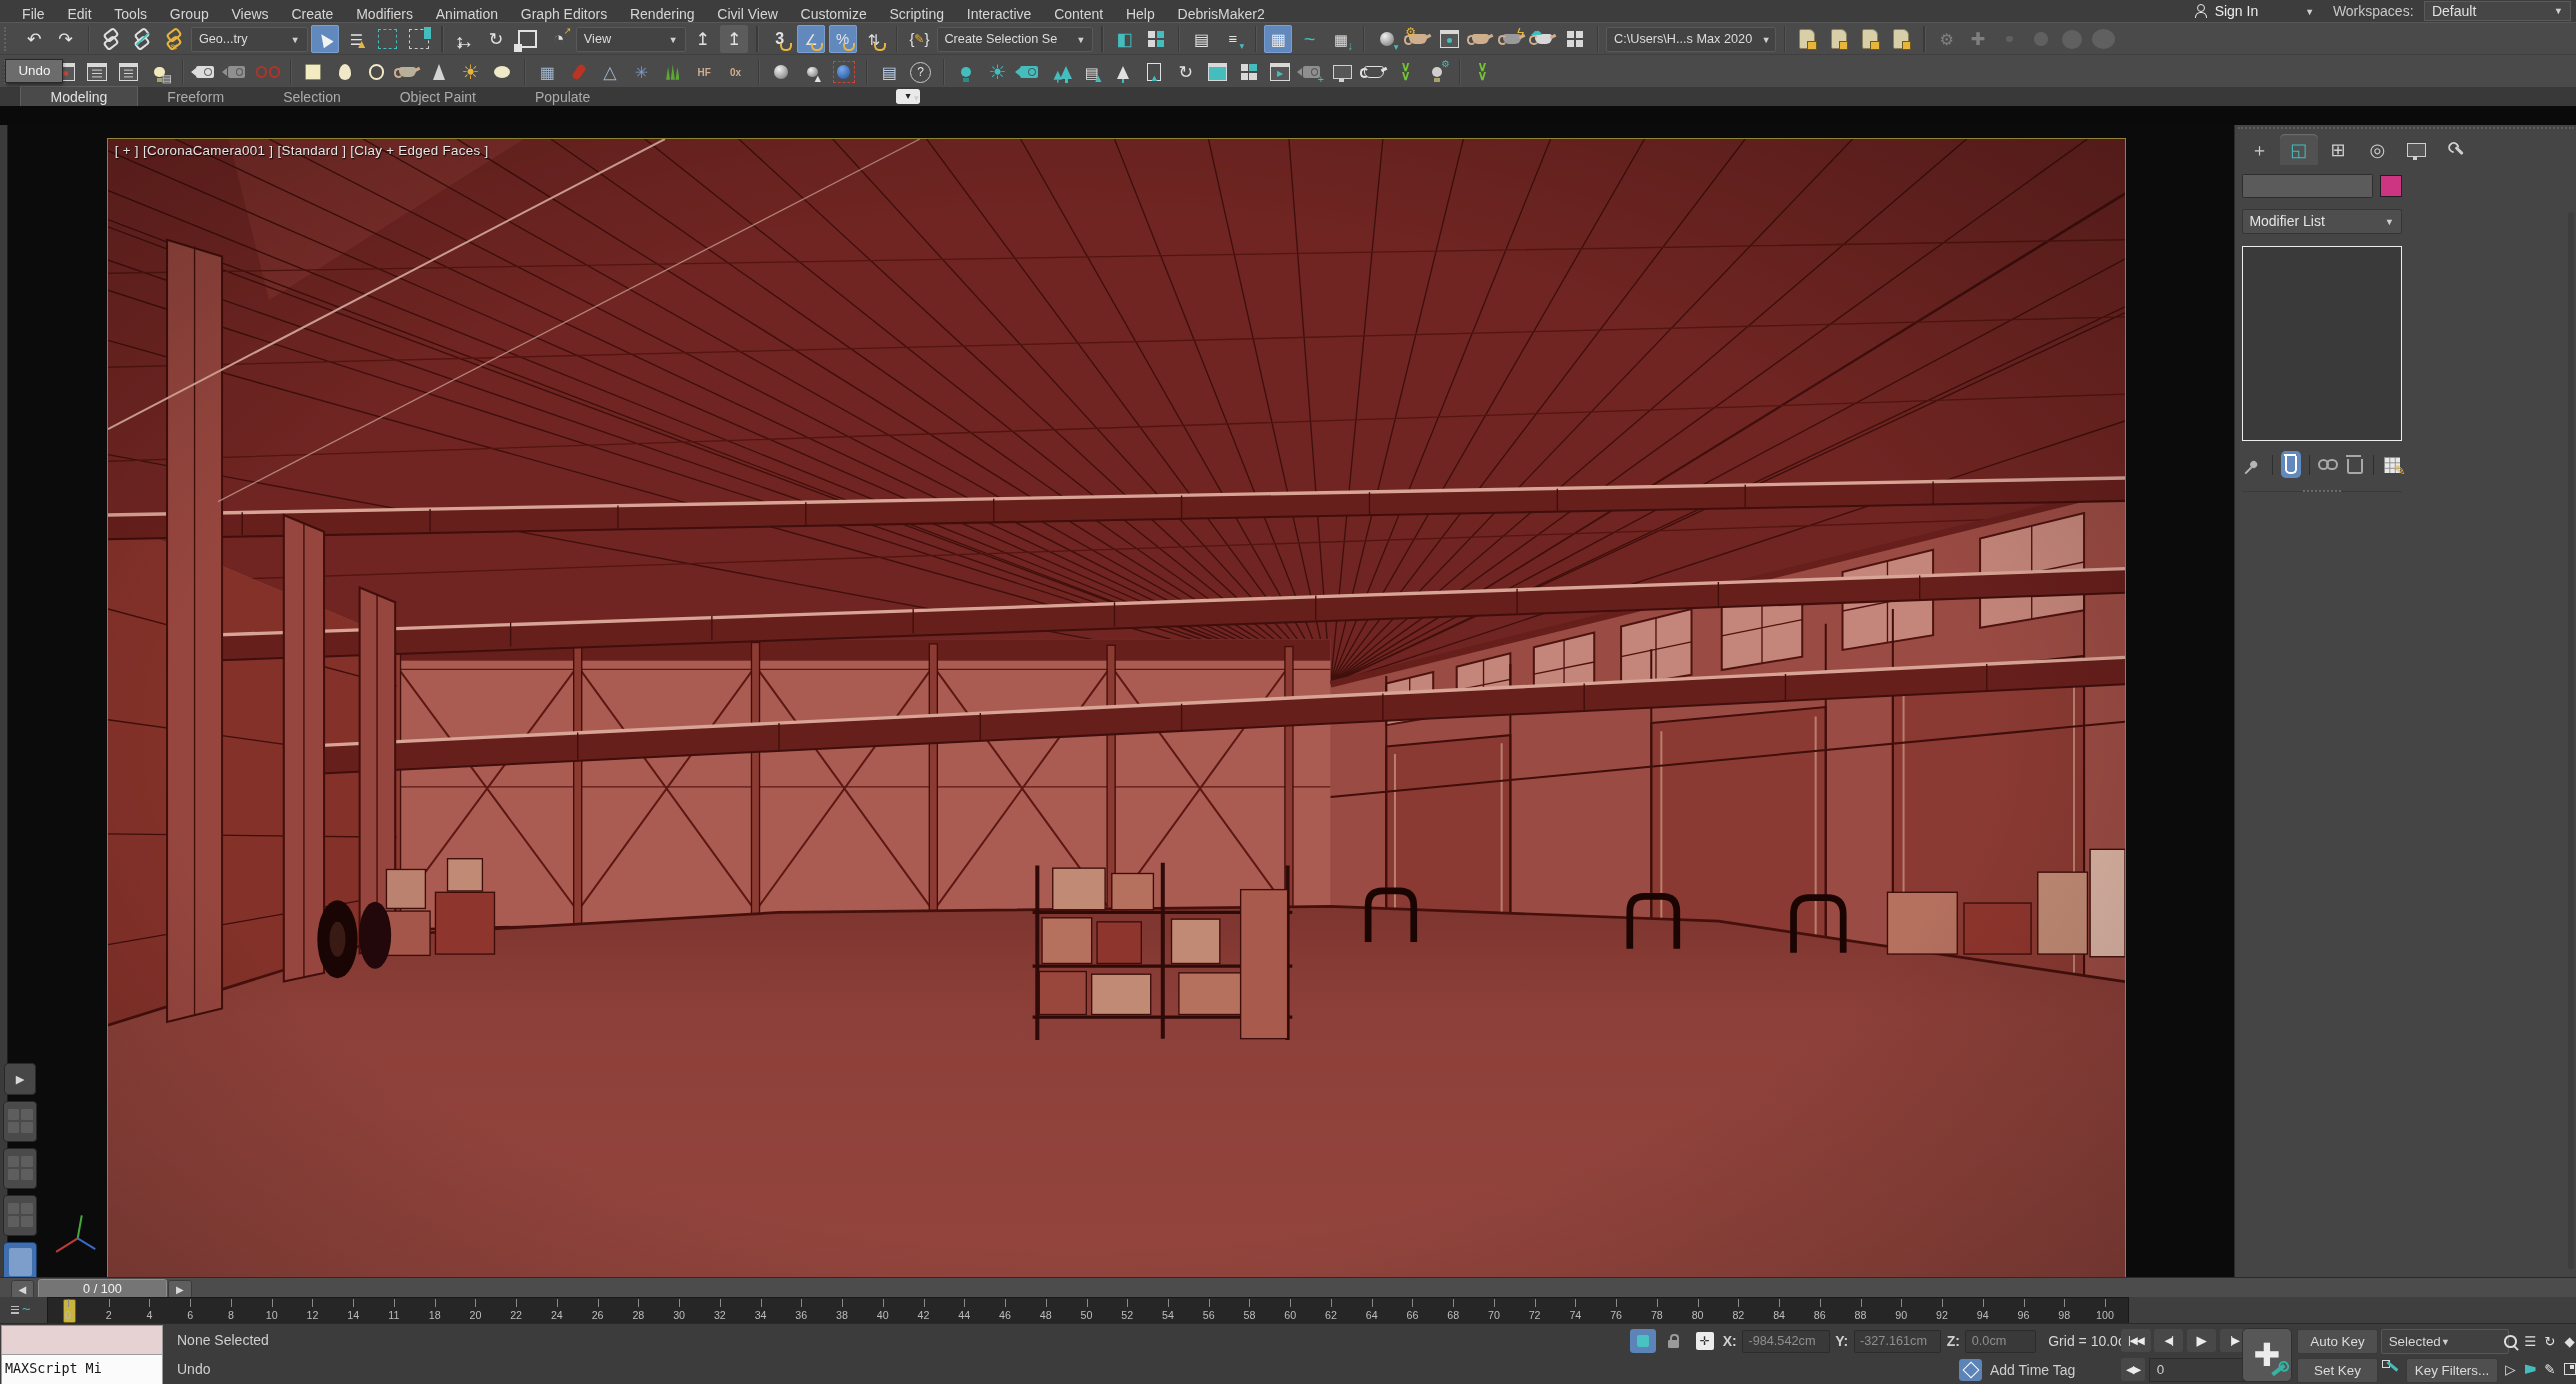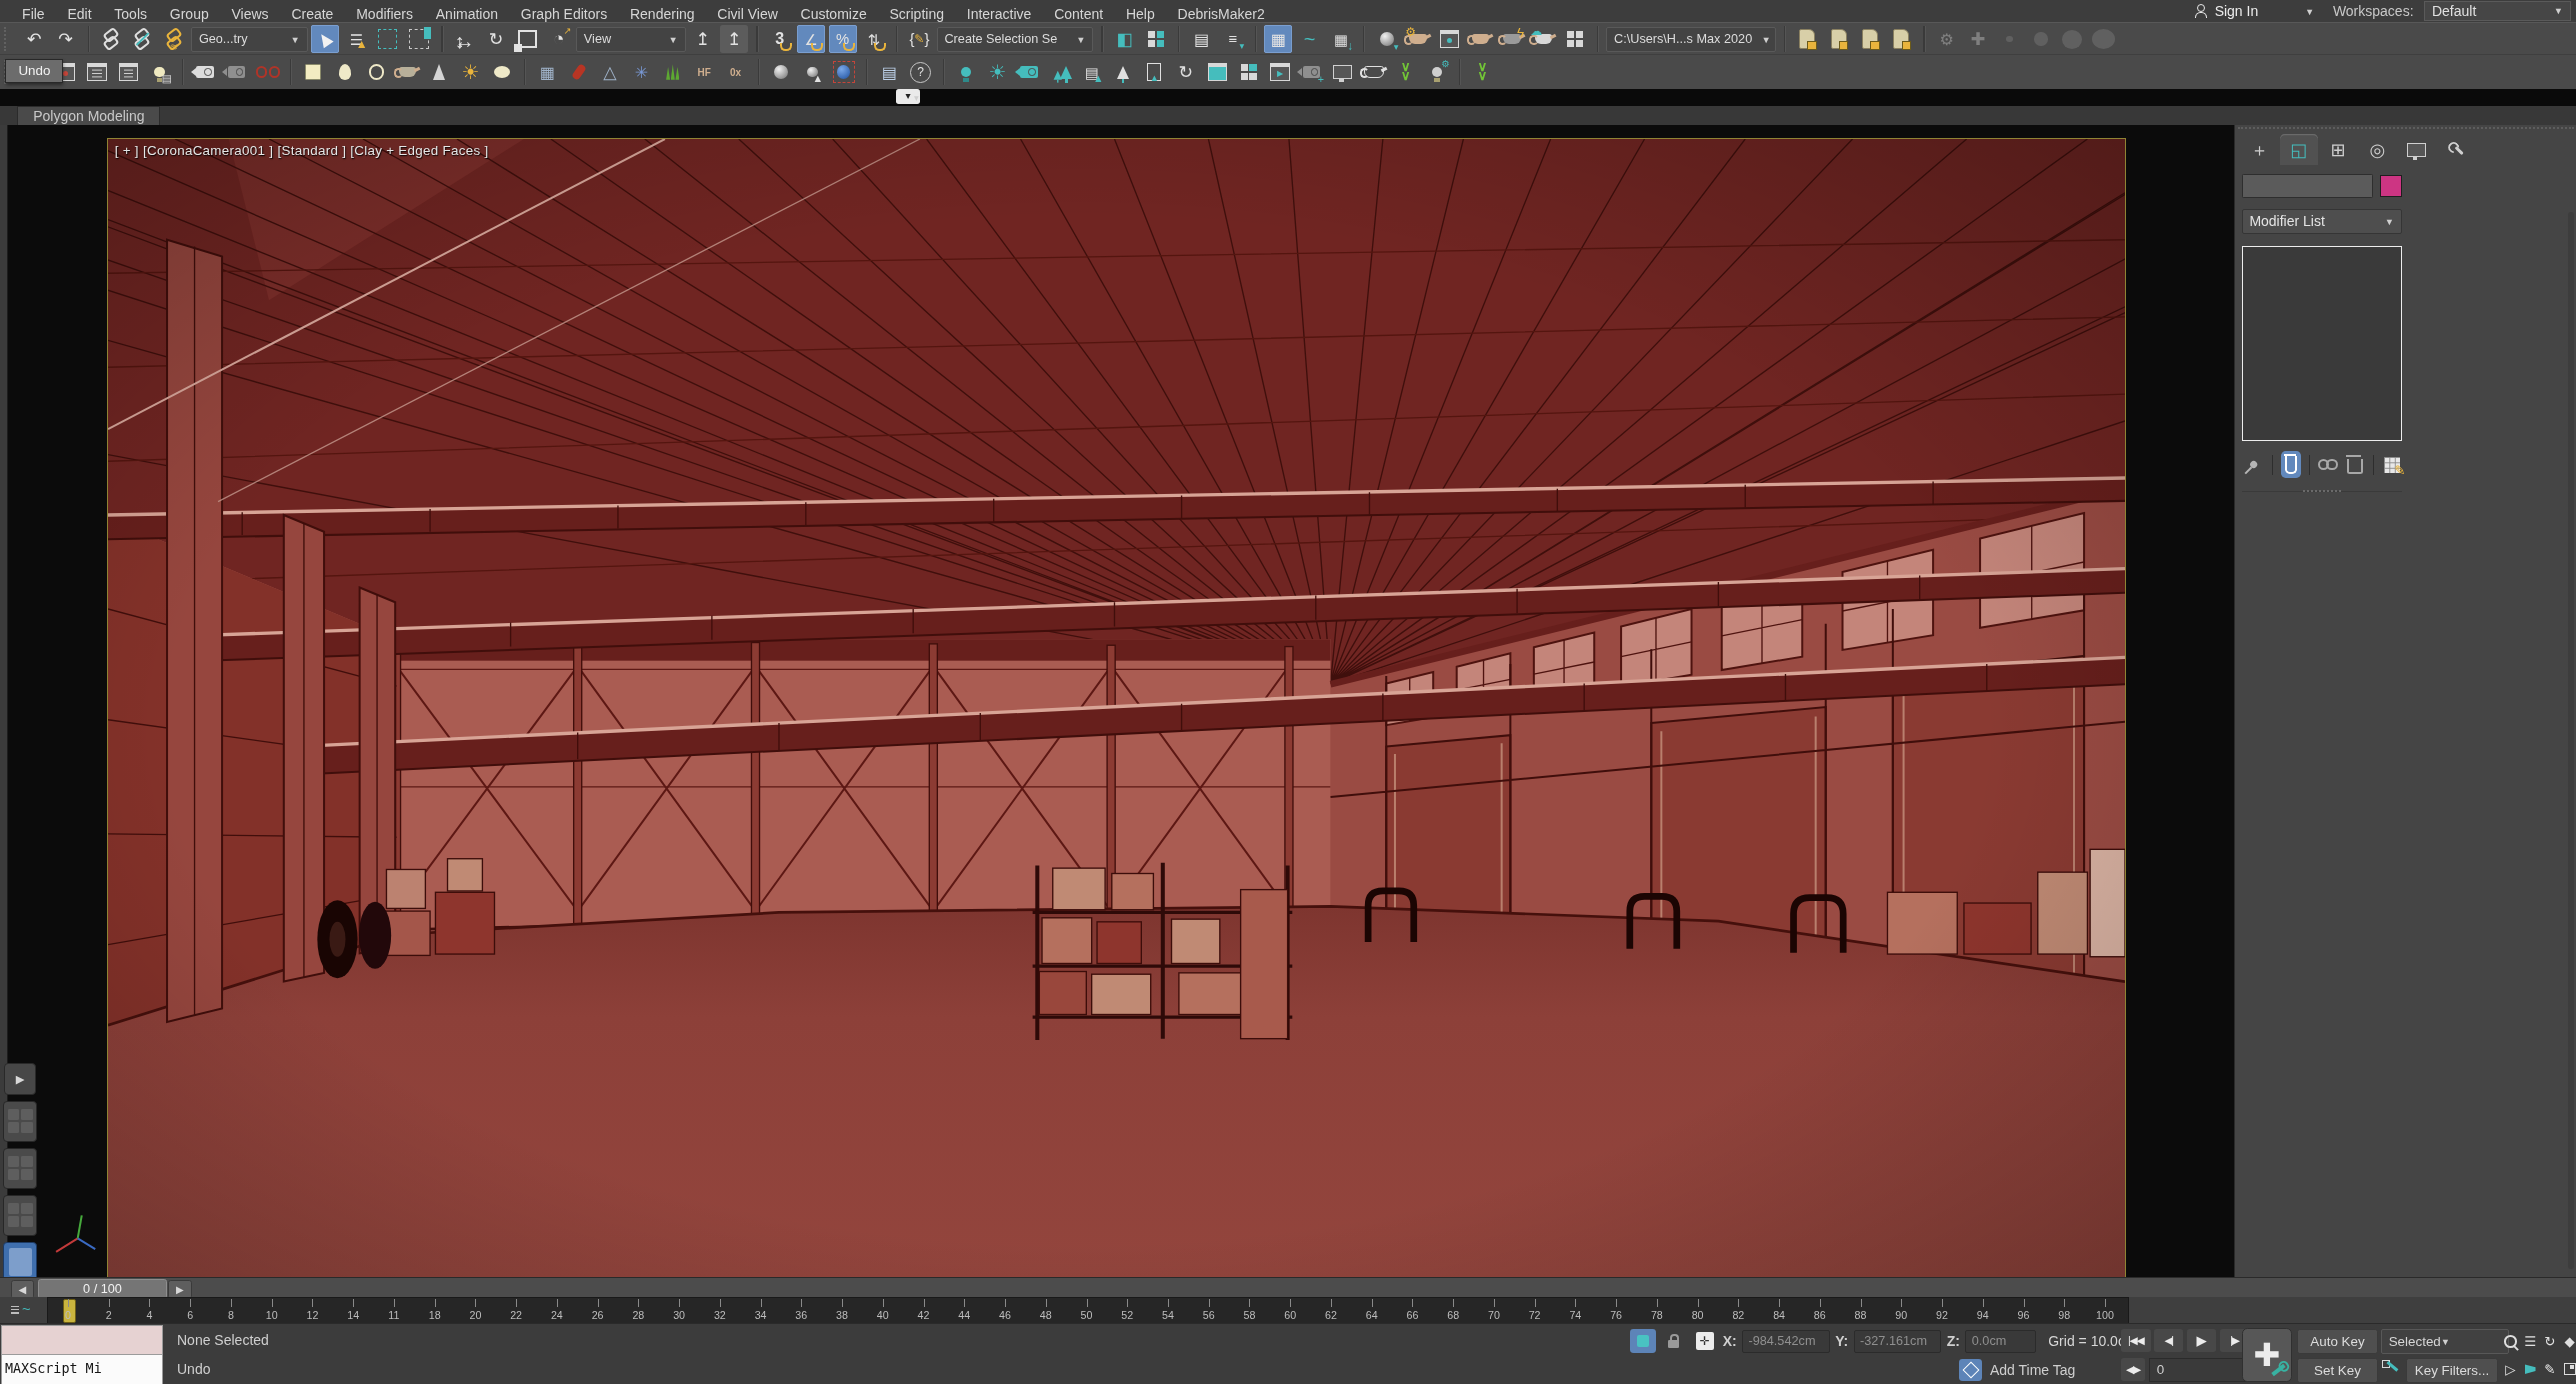--- a/index.html
+++ b/index.html
@@ -613,26 +613,31 @@
       </span>
     <span class="sep"></span>
     <span class="ic">
         <span class="grn" style="font-size:13.4px;line-height:8.7px;display:flex;flex-direction:column;align-items:center">
           <b>∨</b>
           <b>∨</b>
         </span>
       </span>
   </div>
 
+  <div class="bar ribbontabs">
+
+  <div class="ribbon-tab active">Modeling</div>
+      <div class="ribbon-tab">Freeform</div>
+      <div class="ribbon-tab">Selection</div>
+      <div class="ribbon-tab">Object Paint</div>
+      <div class="ribbon-tab">Populate</div>
+    </div>
   <div class="bar" style="top:87px;height:19px;pointer-events:none">
     <span class="ribbon-dd" style="position:absolute;left:884px;top:2px">▼</span>
     <span class="caret" style="position:absolute;left:914px;top:5.4px">▾</span>
-  </div>
-  <div class="bar ribbonsub">
-    <div class="poly-tab">Polygon Modeling</div>
   </div>
   <div class="tooltip">Undo</div>
 
   <div class="viewzone">
     <div class="dockedge"></div>
 
     <div class="camview">
       <svg class="scene" viewBox="0 0 3006 1695" preserveAspectRatio="none">
         <defs>
           <clipPath id="ceil">

